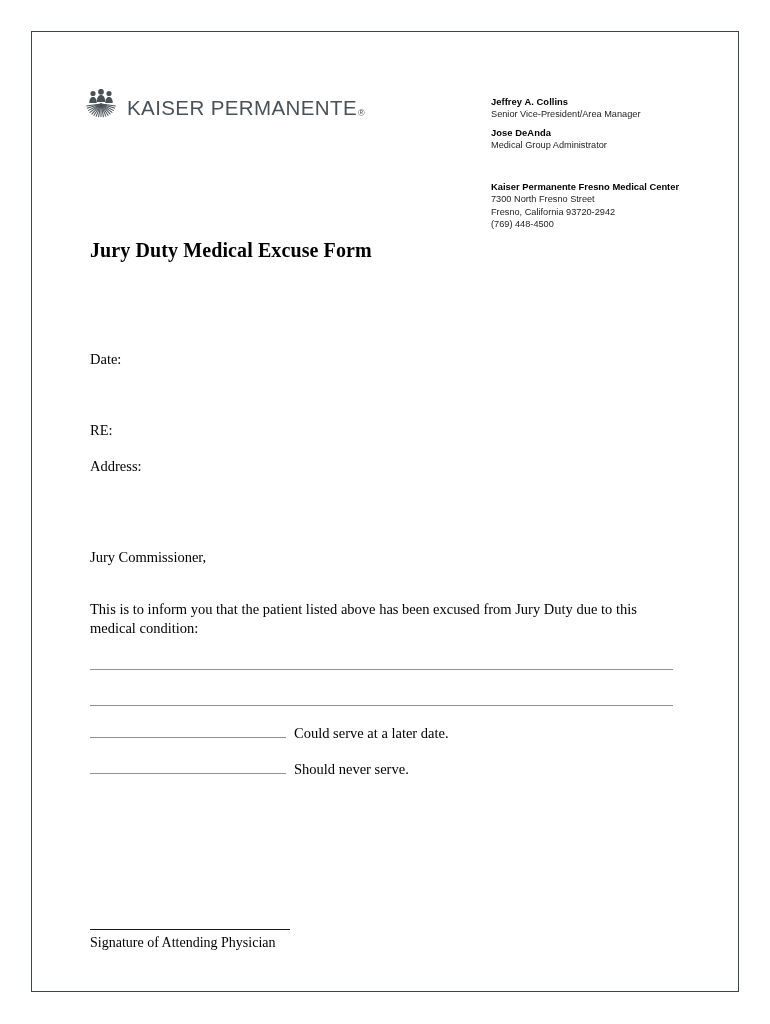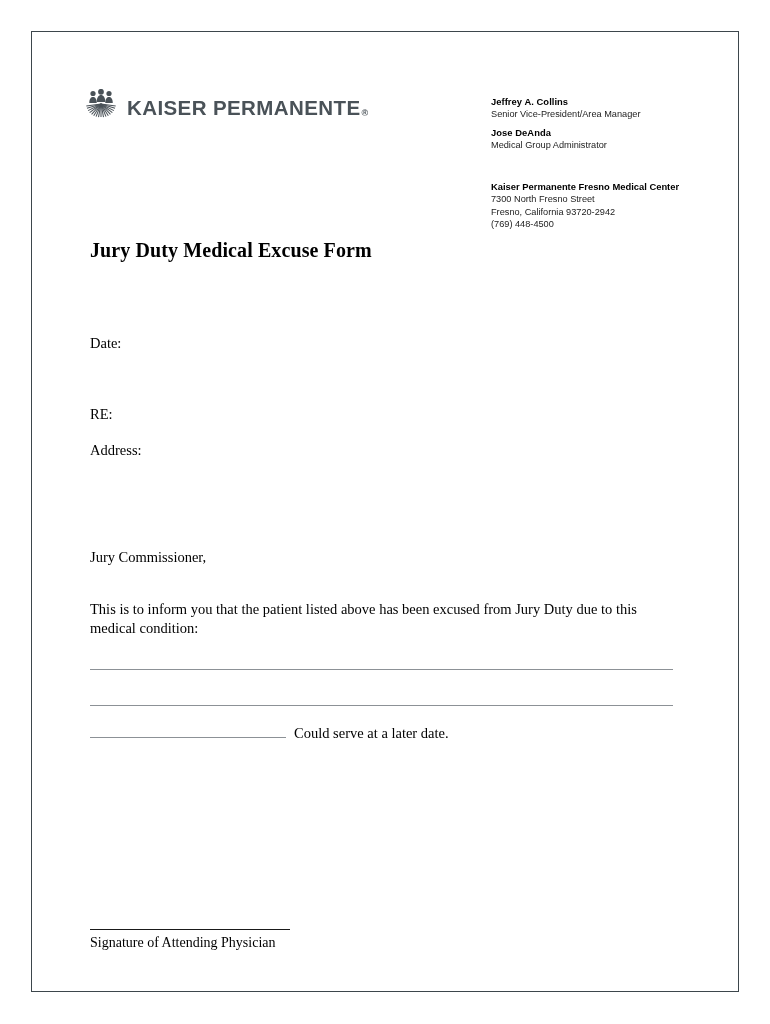--- a/index.html
+++ b/index.html
@@ -48,21 +48,21 @@
   }
   .logo-mark {
     width: 34px;
     height: 32px;
     margin-right: 9px;
     flex: 0 0 auto;
   }
   .logo-wordmark {
     font-family: "Liberation Sans", "DejaVu Sans", sans-serif;
     font-size: 20.5px;
-    font-weight: 700;
+    font-weight: 400;
     letter-spacing: 0.4px;
     color: #4a5258;
     line-height: 1;
     white-space: nowrap;
     position: relative;
     top: -3px;
     margin-top: 19px;
   }
   .logo-reg {
     font-size: 9px;
@@ -121,20 +121,21 @@
     letter-spacing: 0.1px;
     color: #000;
   }
 
   .field {
     position: absolute;
     left: 58px;
     font-size: 14.5px;
     line-height: 19px;
     color: #000;
+    margin-top: 16px;
   }
   .field-date    { top: 302px; }
   .field-re      { top: 373px; }
   .field-address { top: 409px; }
 
   .salutation {
     position: absolute;
     left: 58px;
     top: 516px;
     font-size: 14.5px;
@@ -281,17 +282,21 @@
   <div class="body-para">This is to inform you that the patient listed above has been excused from Jury Duty due to this medical condition:</div>
 
   <div class="rule-long l1"></div>
   <div class="rule-long l2"></div>
 
   <div class="option-row o1">
     <span class="option-rule"></span>
     <span class="option-label">Could serve at a later date.</span>
   </div>
 
+  <div class="option-row o2">
+    <span class="option-rule"></span>
+    <span class="option-label">Should never serve.</span>
+  </div>
 
   <div class="sig-rule"></div>
   <div class="sig-label">Signature of Attending Physician</div>
 
 </div>
 
 </body></html>

